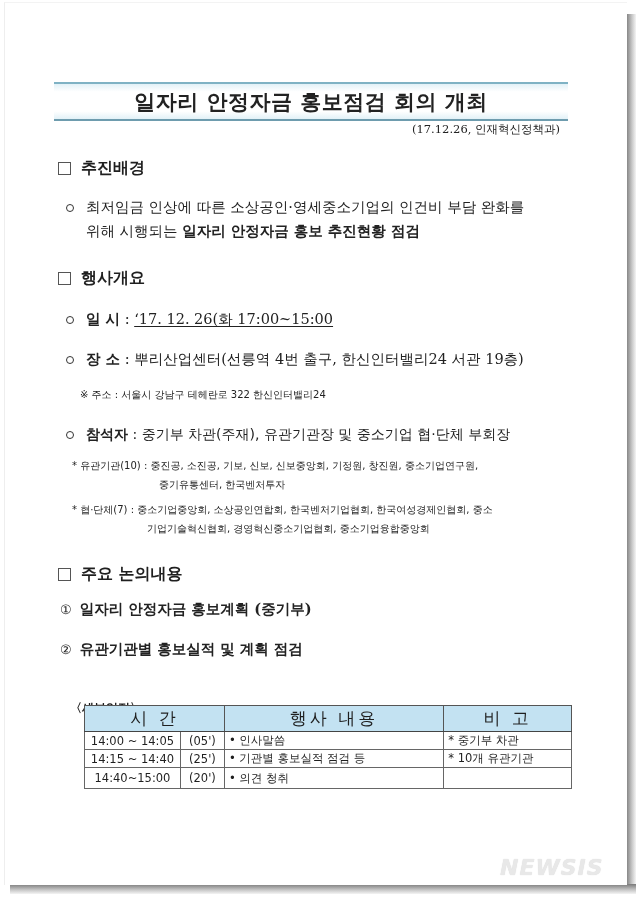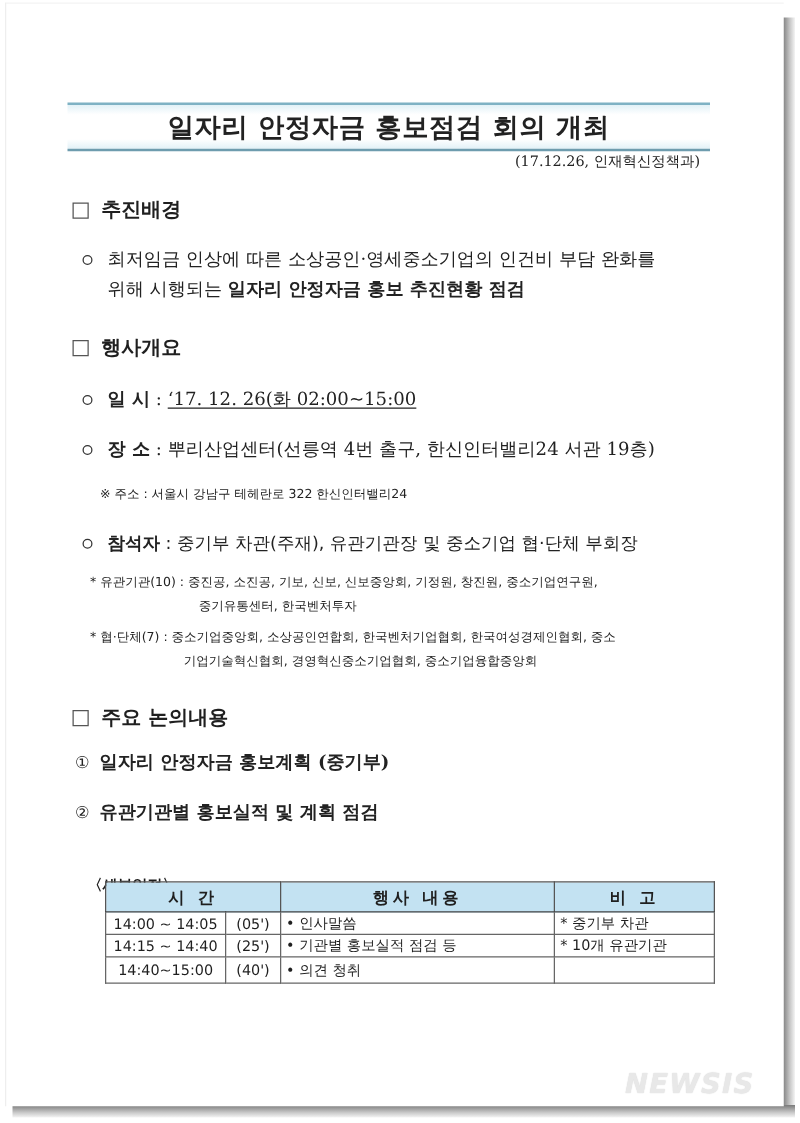--- a/index.html
+++ b/index.html
@@ -59,21 +59,21 @@
     .circ { font-weight: normal; font-size: 13px; margin-right: 8px; }
 
     table.schedule {
       position: absolute; left: 84px; top: 705px; width: 488px;
       border-collapse: collapse;
       font-family: "DejaVu Sans", "Liberation Sans", sans-serif;
       font-size: 11.5px; color: #1f1f1f;
       border: 1.5px solid #444;
     }
     table.schedule th {
-      background: #c3e2f2; height: 21px; font-weight: bold; font-size: 13px;
+      background: #c3e2f2; height: 21px; font-weight: normal; font-size: 17px;
       border: 1px solid #555; border-bottom: 1.5px solid #444; letter-spacing: 3px;
     }
     table.schedule td {
       border: 1px solid #666; height: 17px; padding: 0 4px; white-space: nowrap;
     }
     table.schedule tr:last-child td { height: 20px; }
     td.c { text-align: center; }
 
     .watermark {
       left: 500px; top: 855px;
@@ -106,21 +106,21 @@
 <div class="abs body-text" style="left:86px; top:222px;">
   <span>위해 시행되는 </span><span class="b">일자리 안정자금 홍보 추진현황 점검</span>
 </div>
 
 <div class="abs section" style="left:58px; top:268px;">
   <span class="checkbox"></span>
   <span>행사개요</span>
 </div>
 
 <div class="abs body-text" style="left:66px; top:310px;">
-  <span class="bullet-o"></span><span class="b sans">일 시</span><span> : </span><span class="u">‘17. 12. 26(화 02:00~15:00</span>
+  <span class="bullet-o"></span><span class="b sans">일 시</span><span> : </span><span class="u">‘17. 12. 26(화 17:00~15:00</span>
 </div>
 
 <div class="abs body-text" style="left:66px; top:350px;text-align:right;">
   <span class="bullet-o"></span><span class="b sans">장 소</span><span> : </span><span>뿌리산업센터(선릉역 4번 출구, 한신인터밸리24 서관 19층)</span>
 </div>
 
 <div class="abs small" style="left:80px; top:388px;">※ 주소 : 서울시 강남구 테헤란로 322 한신인터밸리24</div>
 
 <div class="abs body-text sans" style="left:66px; top:426px; font-size:14px;">
   <span class="bullet-o"></span><span class="b">참석자</span><span> : </span><span>중기부 차관(주재), 유관기관장 및 중소기업 협·단체 부회장</span>
@@ -172,20 +172,20 @@
       <td>* 중기부 차관</td>
     </tr>
     <tr>
       <td class="c">14:15 ~ 14:40</td>
       <td class="c">(25')</td>
       <td>• 기관별 홍보실적 점검 등</td>
       <td>* 10개 유관기관</td>
     </tr>
     <tr>
       <td class="c">14:40~15:00</td>
-      <td class="c">(40')</td>
+      <td class="c">(20')</td>
       <td>• 의견 청취</td>
       <td></td>
     </tr>
   </tbody>
 </table>
 
 <div class="abs watermark">NEWSIS</div>
 
 </body></html>

